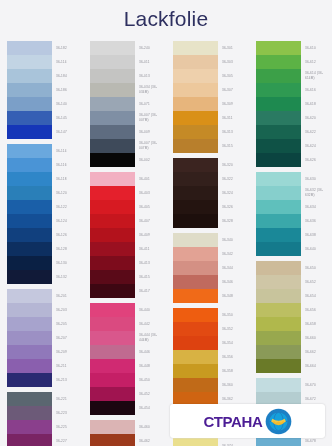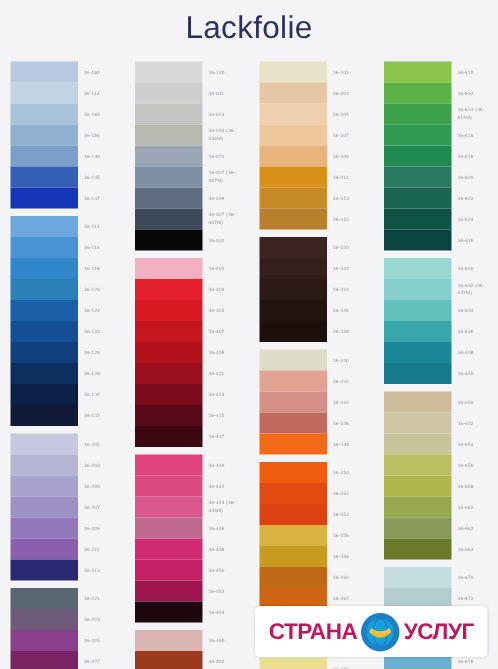--- a/index.html
+++ b/index.html
@@ -86,21 +86,21 @@
     border-radius: 3px;
     display: flex;
     align-items: center;
     justify-content: center;
     gap: 2px;
     box-shadow: 0 0 2px rgba(0,0,0,0.18);
   }
   .wm-text {
     font-size: 15px;
     font-weight: bold;
-    color: #be185d;
+    color: #4c1d95;
     letter-spacing: -0.3px;
     font-family: "Liberation Sans", sans-serif;
   }
   #wm-logo {
     width: 27px;
     height: 27px;
     flex: 0 0 27px;
     position: relative;
   }
 </style>
@@ -607,14 +607,13 @@
   <span id="wm-logo">
     <svg viewBox="0 0 40 40" width="27" height="27" aria-hidden="true">
       <circle cx="20" cy="20" r="19" fill="#1d7fc4"></circle>
       <circle cx="20" cy="20" r="13.5" fill="#15a0dc"></circle>
       <path d="M6.5 20 H33.5" stroke="#1d7fc4" stroke-width="1.6" fill="none"></path>
       <ellipse cx="20" cy="20" rx="7" ry="13.5" fill="none" stroke="#1d7fc4" stroke-width="1.4"></ellipse>
       <path d="M11 16 q4 3 9 3 q5 0 9 -3 l2 4 q-5 4 -11 4 q-6 0 -11 -4 z" fill="#f5c842"></path>
       <path d="M13 19 l3 3 l4 -2 l4 2 l3 -3 l1.5 3 q-4 3.5 -8.5 3.5 q-4.5 0 -8.5 -3.5 z" fill="#f0b92e"></path>
     </svg>
   </span>
-  <span class="wm-text">УСЛУГ</span>
 </div>
 
 </body></html>

